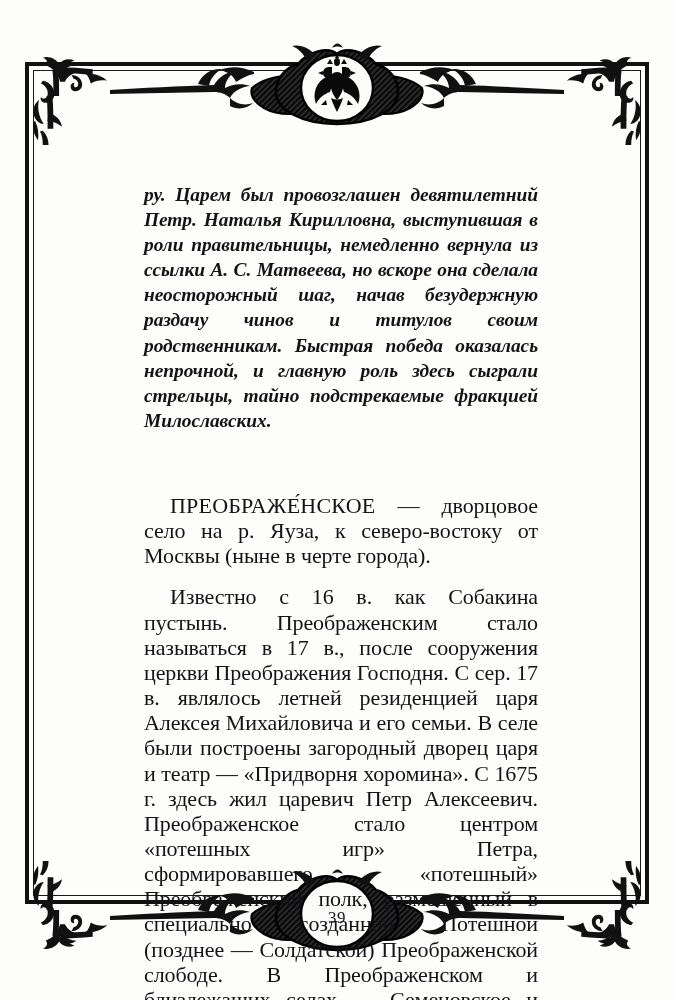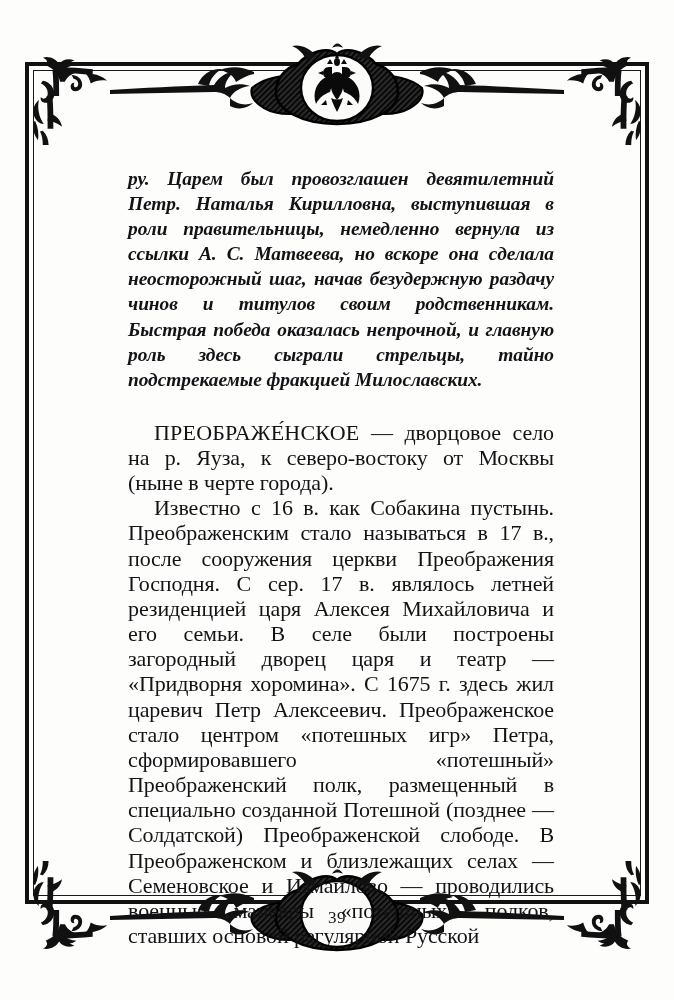--- a/index.html
+++ b/index.html
@@ -75,21 +75,21 @@
   }
 
   
   .text-column {
     position: absolute;
     left: 128px;
     top: 166px;
     width: 426px;
   }
   .para {
-    margin: 0;
+    margin: 16px;
     text-align: justify;
     text-justify: inter-word;
     color: #131316;
     -webkit-hyphens: none;
     hyphens: none;
   }
   .para-italic {
     font-style: italic;
     font-weight: 700;
     font-size: 19.4px;

